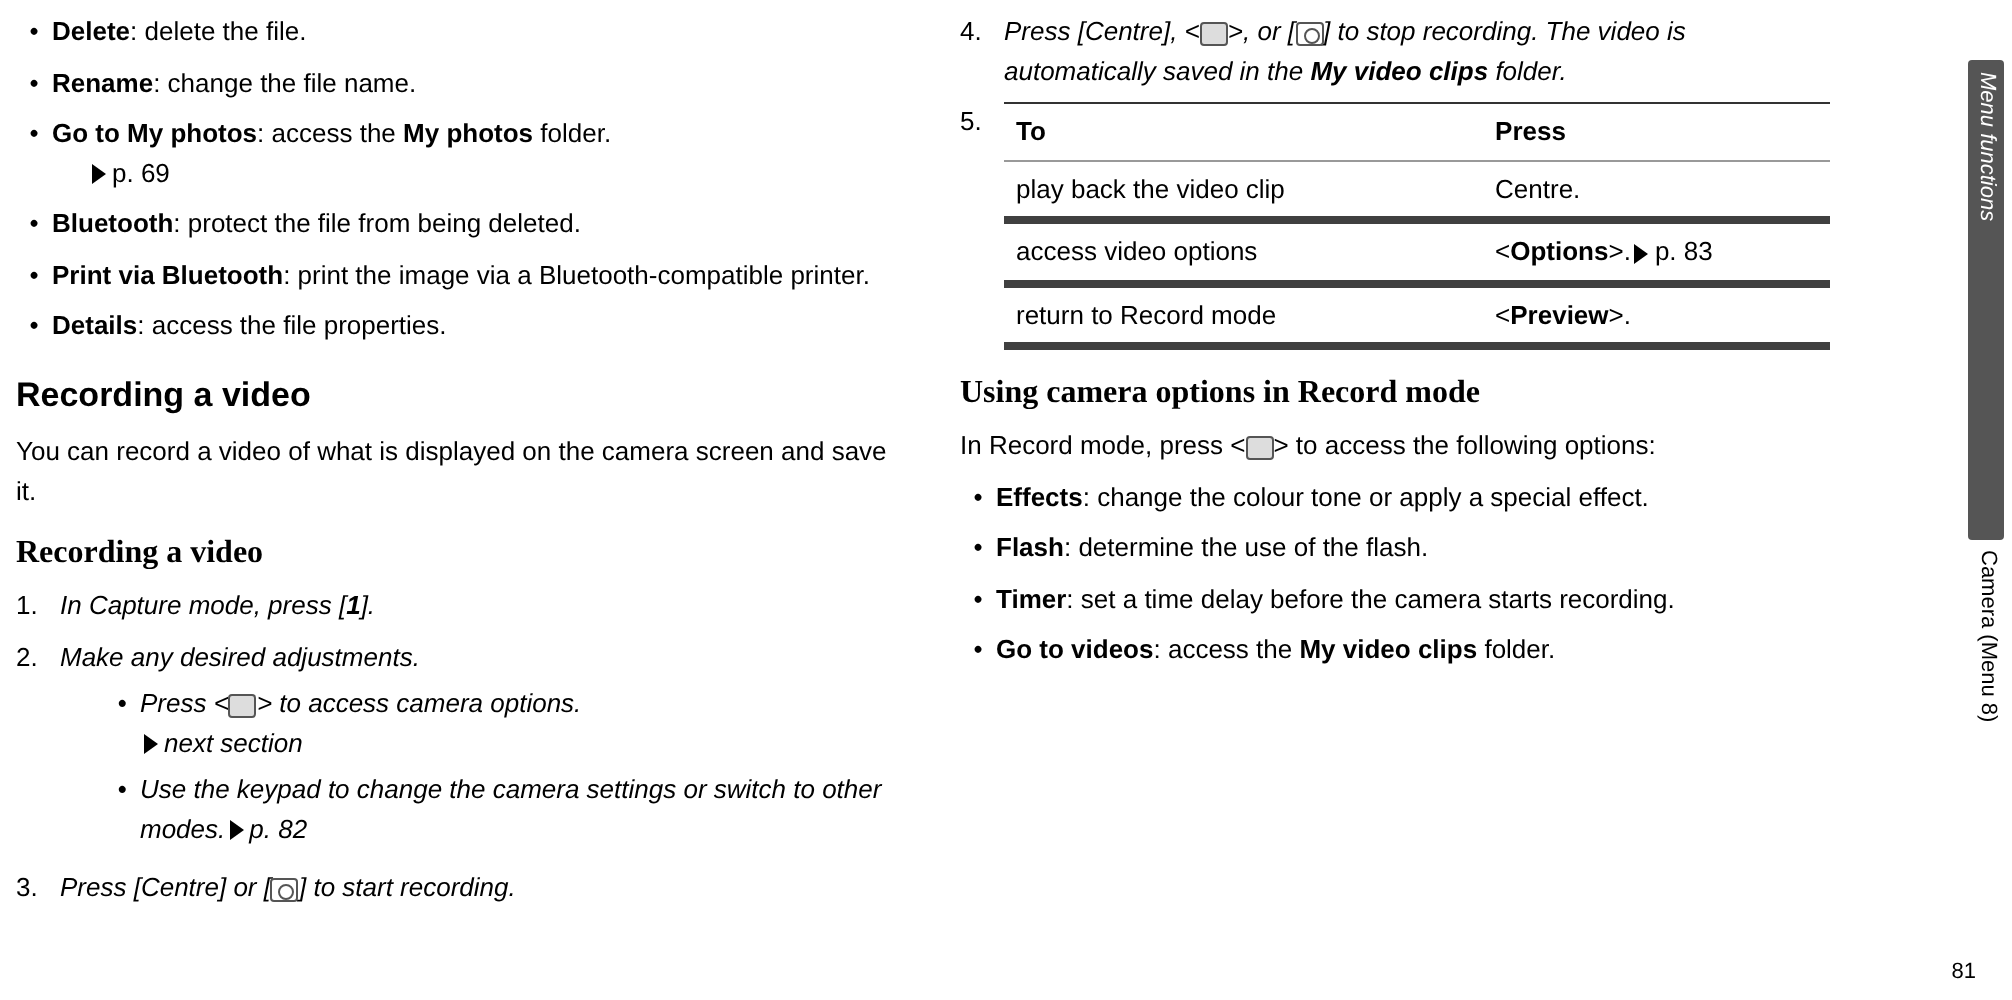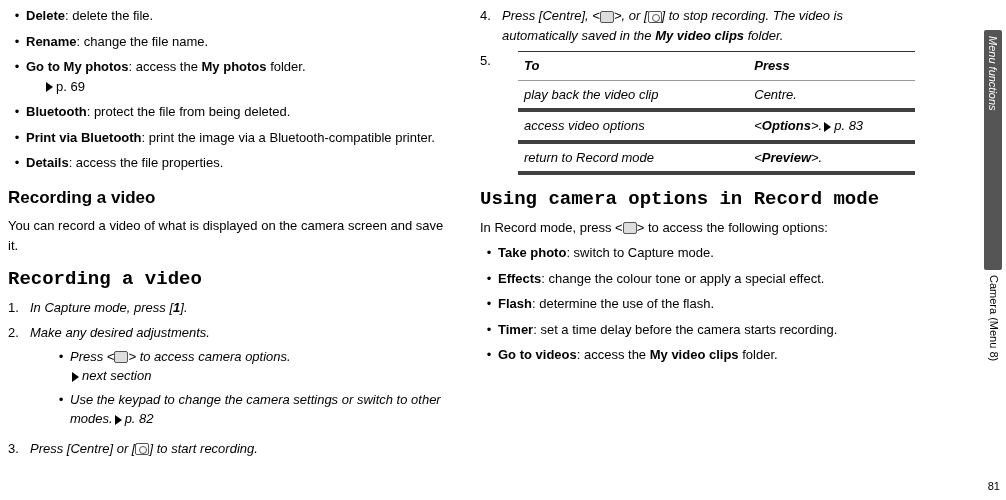--- a/index.html
+++ b/index.html
@@ -50,21 +50,21 @@
   .side-tab .sub {
     position: absolute;
     right: 4px;
     top: 275px;
     writing-mode: vertical-rl;
     font-size: 11px;
     color: #000;
   }
   .pg {
     position: absolute;
-    right: 6px;
+    right: 18px;
     bottom: 6px;
     font-size: 11px;
   }
   ul.bul { list-style: none; padding-left: 0; }
   ul.bul > li { display: flex; margin-bottom: 6px; justify-content: flex-end; }
   ul.bul > li::before {
     content: "•";
     width: 18px;
     flex: 0 0 18px;
     text-align: center;
@@ -88,22 +88,22 @@
     text-align: center;
   }
   ul.sub > li > .txt { flex: 1; }
   h3.sec {
     font-family: Arial, sans-serif;
     font-size: 17px;
     font-weight: bold;
     margin: 12px 0 6px 0;
   }
   h4.subsec {
-    font-family: Liberation Mono, monospace;
-    font-size: 19px;
+    font-family: Liberation Serif, serif;
+    font-size: 16px;
     font-weight: bold;
     margin: 10px 0 4px 0;
   }
   b { font-weight: bold; }
   .ind { padding-left: 18px; }
   .tri {
     display: inline-block;
     width: 0; height: 0;
     border-top: 5px solid transparent;
     border-bottom: 5px solid transparent;
@@ -132,22 +132,21 @@
     content: '';
     position: absolute;
     left: 3px; top: 2px;
     width: 6px; height: 6px;
     border: 1px solid #555;
     border-radius: 50%;
   }
   table.actions {
     border-collapse: collapse;
     width: 100%;
-    margin-left: 16px;
-    font-style: italic;
+    margin-left: 0;
   }
   .table-wrap { display: flex; margin-top: 6px; }
   .table-wrap .stepnum { width: 22px; flex: 0 0 22px; }
   table.actions th, table.actions td {
     text-align: left;
     padding: 4px 6px;
   }
   table.actions thead tr { border-top: 1.5px solid #333; border-bottom: 1px solid #999; }
   table.actions tbody tr { border-bottom: 4px solid #404040; }
   table.actions th { font-weight: bold; }
@@ -236,23 +235,20 @@
         </tr>
       </tbody>
     </table>
   </div>
 
   <h4 class="subsec">Using camera options in Record mode</h4>
   <p><span>In Record mode, press &lt;</span><span class="iconbox"></span><span>&gt; to access the following options:</span></p>
 
   <ul class="bul" style="margin-top:6px;">
     <li>
-        <span class="txt"><b>Take photo</b><span>: switch to Capture mode.</span></span>
-      </li>
-    <li>
         <span class="txt"><b>Effects</b><span>: change the colour tone or apply a special effect.</span></span>
       </li>
     <li>
         <span class="txt"><b>Flash</b><span>: determine the use of the flash.</span></span>
       </li>
     <li>
         <span class="txt"><b>Timer</b><span>: set a time delay before the camera starts recording.</span></span>
       </li>
     <li>
         <span class="txt"><b>Go to videos</b><span>: access the </span><b>My video clips</b><span> folder.</span></span>

